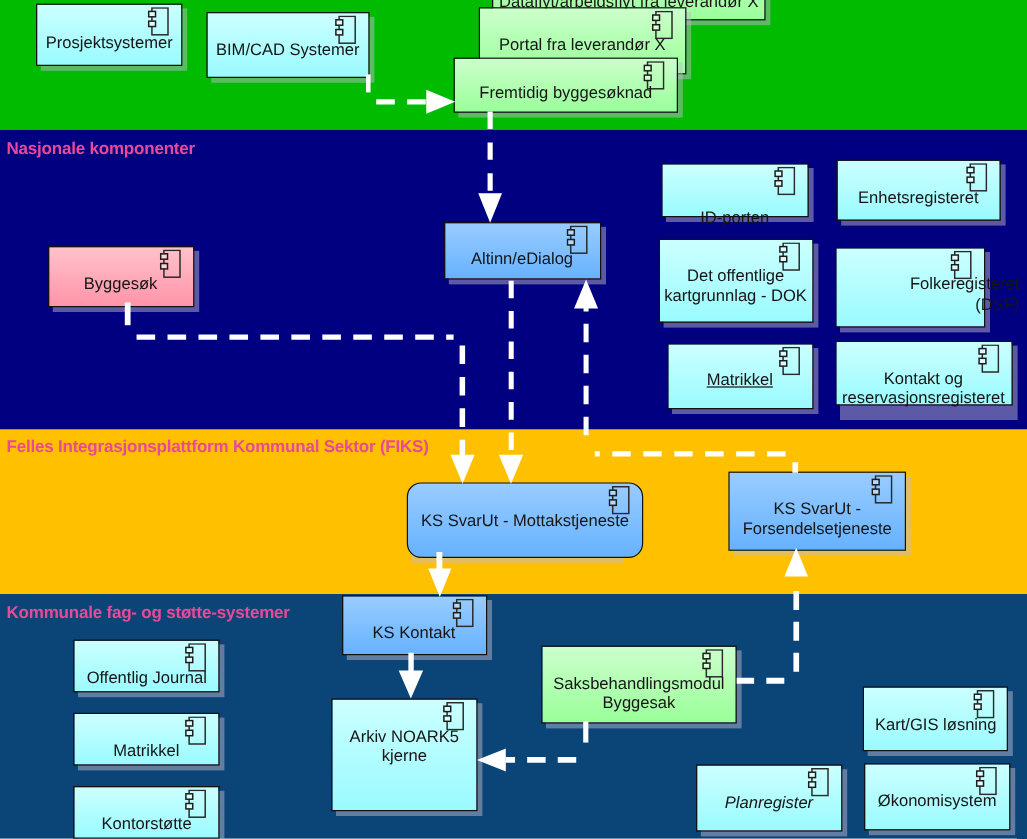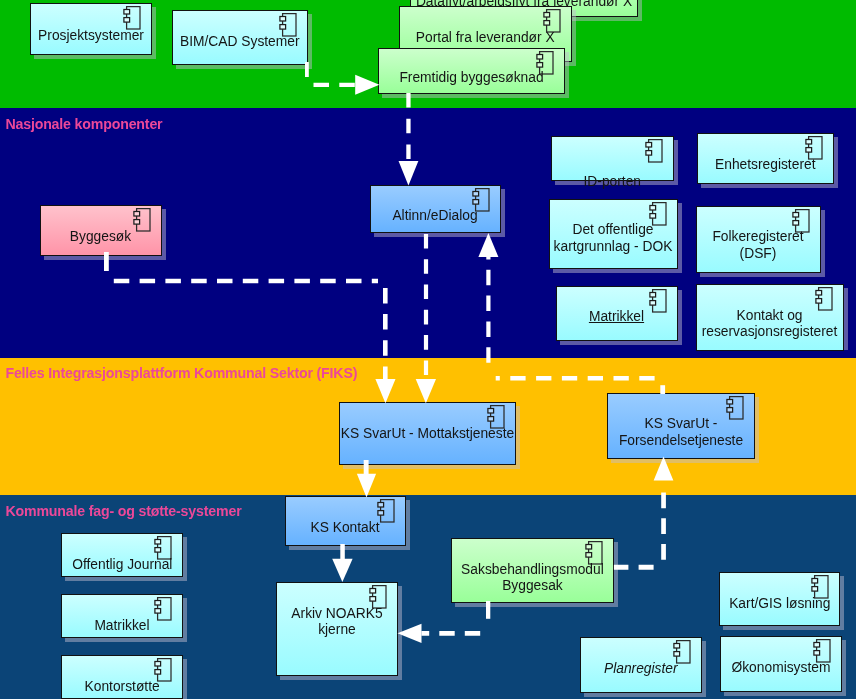--- a/index.html
+++ b/index.html
@@ -113,44 +113,44 @@
       <div class="lbl" style="top: 22.7px;">Det offentlige
 kartgrunnlag - DOK</div>
     </div>
     <div class="cmp-shadow" style="left: 699.5px; top: 209.5px; width: 125px; height: 67px; z-index: 10;"></div>
     <div class="cmp" style="left: 695.5px; top: 205.5px; width: 125px; height: 67px; background: linear-gradient(rgb(204, 255, 255), rgb(153, 251, 255)); z-index: 11;">
       <div class="cicon"><svg width="18" height="24" viewBox="0 0 18 24">
     <rect x="3.6" y="0.6" width="13.4" height="22.4" fill="none" stroke="#2a2a2a" stroke-width="1.25"></rect>
     <rect x="0.9" y="3.5" width="5.7" height="4.5" fill="#ddffff" stroke="#1d1d1d" stroke-width="1.25"></rect>
     <rect x="0.9" y="11.6" width="5.7" height="4.5" fill="#ddffff" stroke="#1d1d1d" stroke-width="1.25"></rect>
   </svg></div>
-      <div class="lbl" style="top: 22.7px;">Folkeregisteret
+      <div class="lbl" style="top: 22.7px; text-align: right;">Folkeregisteret
 (DSF)</div>
     </div>
     <div class="cmp-shadow" style="left: 559.5px; top: 289.5px; width: 122px; height: 55px; z-index: 10;"></div>
     <div class="cmp" style="left: 555.5px; top: 285.5px; width: 122px; height: 55px; background: linear-gradient(rgb(204, 255, 255), rgb(153, 251, 255)); z-index: 11;">
       <div class="cicon"><svg width="18" height="24" viewBox="0 0 18 24">
     <rect x="3.6" y="0.6" width="13.4" height="22.4" fill="none" stroke="#2a2a2a" stroke-width="1.25"></rect>
     <rect x="0.9" y="3.5" width="5.7" height="4.5" fill="#ddffff" stroke="#1d1d1d" stroke-width="1.25"></rect>
     <rect x="0.9" y="11.6" width="5.7" height="4.5" fill="#ddffff" stroke="#1d1d1d" stroke-width="1.25"></rect>
   </svg></div>
       <div class="lbl" style="top: 22.7px; text-decoration: underline;">Matrikkel</div>
     </div>
     <div class="cmp-shadow" style="left: 699.5px; top: 288px; width: 148px; height: 61.5px; z-index: 10;"></div>
-    <div class="cmp" style="left: 695.5px; top: 284px; width: 148px; height: 67px; background: linear-gradient(rgb(204, 255, 255), rgb(153, 251, 255)); z-index: 11;">
+    <div class="cmp" style="left: 695.5px; top: 284px; width: 148px; height: 54px; background: linear-gradient(rgb(204, 255, 255), rgb(153, 251, 255)); z-index: 11;">
       <div class="cicon"><svg width="18" height="24" viewBox="0 0 18 24">
     <rect x="3.6" y="0.6" width="13.4" height="22.4" fill="none" stroke="#2a2a2a" stroke-width="1.25"></rect>
     <rect x="0.9" y="3.5" width="5.7" height="4.5" fill="#ddffff" stroke="#1d1d1d" stroke-width="1.25"></rect>
     <rect x="0.9" y="11.6" width="5.7" height="4.5" fill="#ddffff" stroke="#1d1d1d" stroke-width="1.25"></rect>
   </svg></div>
       <div class="lbl" style="top: 22.7px;">Kontakt og
 reservasjonsregisteret</div>
     </div>
     <div class="cmp-shadow" style="left: 343px; top: 406px; width: 177px; height: 63px; z-index: 10;"></div>
-    <div class="cmp" style="left: 339px; top: 402px; width: 177px; height: 63px; background: linear-gradient(rgb(153, 204, 255), rgb(102, 178, 255)); z-index: 11;">
+    <div class="cmp" style="left: 339px; top: 402px; width: 197px; height: 63px; background: linear-gradient(rgb(153, 204, 255), rgb(102, 178, 255)); z-index: 11; border-radius: 12px;">
       <div class="cicon"><svg width="18" height="24" viewBox="0 0 18 24">
     <rect x="3.6" y="0.6" width="13.4" height="22.4" fill="none" stroke="#2a2a2a" stroke-width="1.25"></rect>
     <rect x="0.9" y="3.5" width="5.7" height="4.5" fill="#b3d9ff" stroke="#1d1d1d" stroke-width="1.25"></rect>
     <rect x="0.9" y="11.6" width="5.7" height="4.5" fill="#b3d9ff" stroke="#1d1d1d" stroke-width="1.25"></rect>
   </svg></div>
       <div class="lbl" style="top: 22.7px;">KS SvarUt - Mottakstjeneste</div>
     </div>
     <div class="cmp-shadow" style="left: 611px; top: 396.5px; width: 148px; height: 66px; z-index: 10;"></div>
     <div class="cmp" style="left: 607px; top: 392.5px; width: 148px; height: 66px; background: linear-gradient(rgb(153, 204, 255), rgb(102, 178, 255)); z-index: 11;">
       <div class="cicon"><svg width="18" height="24" viewBox="0 0 18 24">

